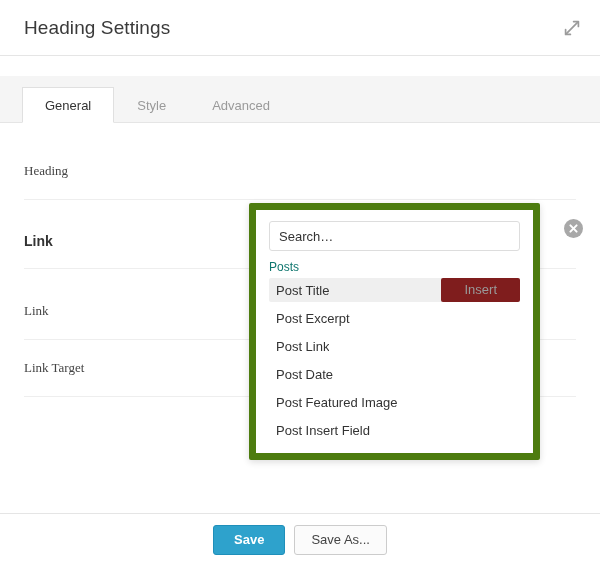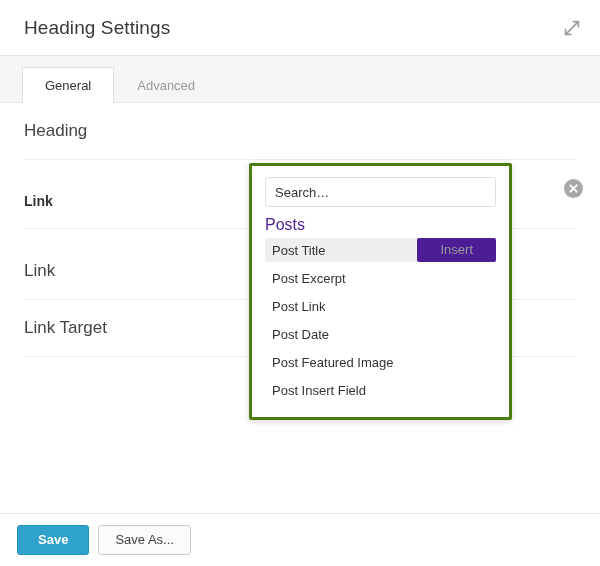--- a/index.html
+++ b/index.html
@@ -19,20 +19,21 @@
 
   
   #settings-window {
     position: absolute;
     left: 0; top: 0;
     width: 600px;
     height: 566px;
     background: #ffffff;
     display: flex;
     flex-direction: column;
+    gap: 20px;
   }
 
   
   .window-header {
     height: 56px;
     flex: 0 0 56px;
     background: #ffffff;
     border-bottom: 1px solid #e5e5e5;
     display: flex;
     align-items: center;
@@ -109,22 +110,23 @@
     height: 57px;
     display: flex;
     align-items: center;
     border-bottom: 1px solid #eeeeee;
     font-size: 13px;
     color: #444444;
   }
   .form-row .row-label {
     width: 120px;
     flex: 0 0 120px;
-    font-size: 17px;
+    font-size: 13px;
     color: #444444;
+    font-family: Liberation Serif, serif;
   }
   .form-row .row-control {
     flex: 1 1 auto;
     min-width: 0;
   }
   .section-row {
     height: 55px;
     display: flex;
     align-items: center;
     border-bottom: 1px solid #eeeeee;
@@ -146,24 +148,24 @@
     cursor: pointer;
     z-index: 40;
   }
   .remove-icon-btn svg { display: block; }
 
   
   .picker-panel {
     position: absolute;
     left: 249px;
     top: 60px;
-    width: 263px;
+    width: 291px;
     height: 257px;
     background: #ffffff;
-    border: 3px solid #4d7c0f;
+    border: 7px solid #4d7c0f;
     border-radius: 2px;
     box-shadow: 0 2px 7px rgba(0,0,0,0.14);
     z-index: 30;
     overflow: hidden;
     display: flex;
     flex-direction: column;
   }
   .picker-search-wrap {
     padding: 11px 13px 0 13px;
     flex: 0 0 auto;
@@ -174,22 +176,22 @@
     border: 1px solid #dddddd;
     border-radius: 3px;
     padding: 0 9px;
     font-family: "Liberation Sans", sans-serif;
     font-size: 13px;
     color: #333333;
     background: #ffffff;
     outline: none;
   }
   .picker-group-label {
-    font-size: 16px;
-    color: #4c1d95;
+    font-size: 12px;
+    color: #0f766e;
     padding: 9px 13px 4px 13px;
     flex: 0 0 auto;
   }
   .picker-list {
     flex: 1 1 auto;
     overflow: hidden;
     padding: 0 13px;
   }
   .picker-item {
     height: 24px;
@@ -209,40 +211,40 @@
   }
   .picker-item .item-label {
     white-space: nowrap;
     overflow: hidden;
     text-overflow: ellipsis;
   }
   .picker-item .insert-btn {
     display: none;
     font-size: 13px;
     color: #999999;
-    background: #4c1d95;
+    background: #7f1d1d;
     height: 24px;
     line-height: 24px;
     padding: 0 23px;
     border-radius: 2px;
     margin-left: 8px;
     cursor: pointer;
     flex: 0 0 auto;
   }
   .picker-item.selected .insert-btn { display: block; }
 
   
   .window-footer {
     flex: 0 0 53px;
     height: 53px;
     background: #ffffff;
     border-top: 1px solid #e5e5e5;
     display: flex;
     align-items: center;
-    justify-content: flex-start;
+    justify-content: center;
     padding: 0 17px;
     gap: 9px;
   }
   .btn {
     height: 30px;
     padding: 0 16px;
     border-radius: 3px;
     font-family: "Liberation Sans", sans-serif;
     font-size: 13px;
     line-height: 28px;
@@ -276,20 +278,23 @@
         <path d="M7.4 15.4 H2.6 V10.6" stroke="#9b9b9b" stroke-width="1.7" stroke-linecap="round" stroke-linejoin="round" fill="none"></path>
       </svg>
     </div>
   </div>
 
   <div class="tab-bar">
     <div class="tab active">
       <span>General</span>
     </div>
     <div class="tab">
+      <span>Style</span>
+    </div>
+    <div class="tab">
       <span>Advanced</span>
     </div>
   </div>
 
   <div class="window-body">
 
     <div class="form-rows">
 
       <div class="form-row">
         <div class="row-label">Heading</div>

